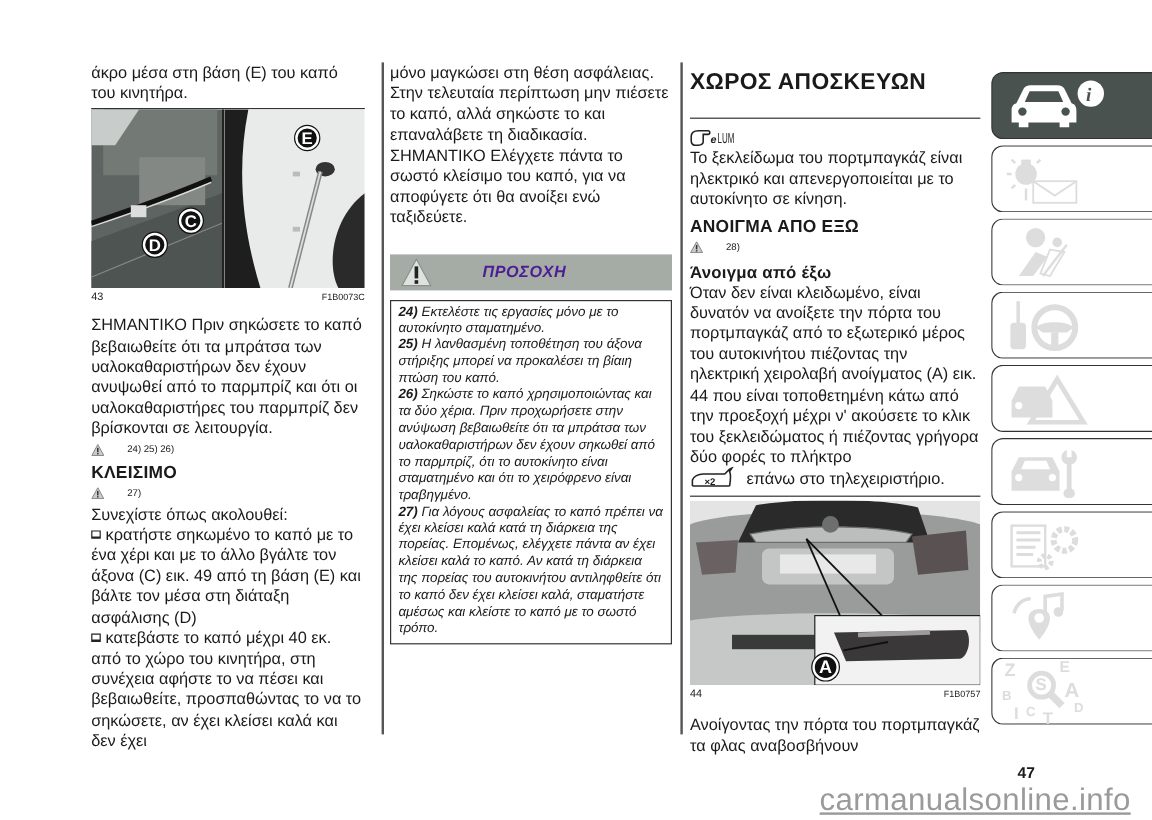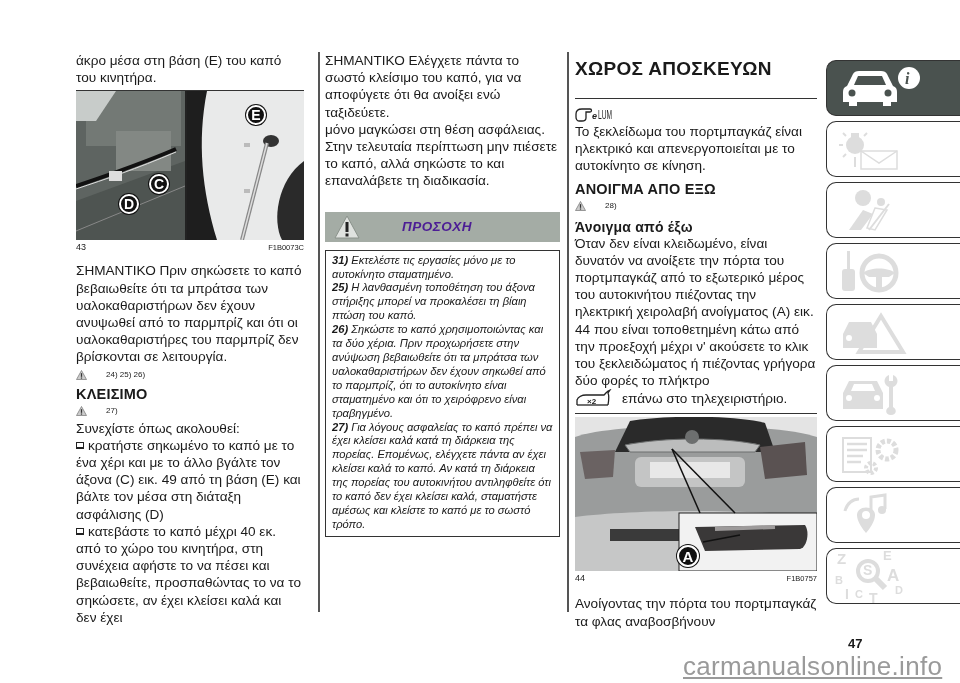--- a/index.html
+++ b/index.html
@@ -95,34 +95,34 @@
         <rect x="5.3" y="8.2" width="1.4" height="1.3" fill="#333"></rect>
       </svg>
     <span>27)</span>
   </div>
   <p class="body">Συνεχίστε όπως ακολουθεί:</p>
   <p class="body"><span class="bullet"></span><span>κρατήστε σηκωμένο το καπό με το ένα χέρι και με το άλλο βγάλτε τον άξονα (C) εικ. 49 από τη βάση (E) και βάλτε τον μέσα στη διάταξη ασφάλισης (D)</span></p>
   <p class="body"><span class="bullet"></span><span>κατεβάστε το καπό μέχρι 40 εκ. από το χώρο του κινητήρα, στη συνέχεια αφήστε το να πέσει και βεβαιωθείτε, προσπαθώντας το να το σηκώσετε, αν έχει κλείσει καλά και δεν έχει</span></p>
 </div>
 
 <div class="col col2">
+  <p class="body">μόνο μαγκώσει στη θέση ασφάλειας. Στην τελευταία περίπτωση μην πιέσετε το καπό, αλλά σηκώστε το και επαναλάβετε τη διαδικασία.</p>
   <p class="body">ΣΗΜΑΝΤΙΚΟ Ελέγχετε πάντα το σωστό κλείσιμο του καπό, για να αποφύγετε ότι θα ανοίξει ενώ ταξιδεύετε.</p>
-  <p class="body">μόνο μαγκώσει στη θέση ασφάλειας. Στην τελευταία περίπτωση μην πιέσετε το καπό, αλλά σηκώστε το και επαναλάβετε τη διαδικασία.</p>
 
   <div class="warn-header">
     <svg width="26" height="24" viewBox="0 0 26 24" style="position:absolute; left:9px; top:3px;">
       <polygon points="13,1 25,23 1,23" fill="#dfe2df" stroke="#8a928b" stroke-width="1"></polygon>
       <rect x="11.5" y="7" width="3" height="10" fill="#222"></rect>
       <rect x="11.5" y="18.5" width="3" height="3" fill="#222"></rect>
     </svg>
     <span class="label">ΠΡΟΣΟΧΗ</span>
   </div>
 
   <div class="warn-box">
-    <p><b>31)</b> <span>Εκτελέστε τις εργασίες μόνο με το αυτοκίνητο σταματημένο.</span></p>
+    <p><b>24)</b> <span>Εκτελέστε τις εργασίες μόνο με το αυτοκίνητο σταματημένο.</span></p>
     <p><b>25)</b> <span>Η λανθασμένη τοποθέτηση του άξονα στήριξης μπορεί να προκαλέσει τη βίαιη πτώση του καπό.</span></p>
     <p><b>26)</b> <span>Σηκώστε το καπό χρησιμοποιώντας και τα δύο χέρια. Πριν προχωρήσετε στην ανύψωση βεβαιωθείτε ότι τα μπράτσα των υαλοκαθαριστήρων δεν έχουν σηκωθεί από το παρμπρίζ, ότι το αυτοκίνητο είναι σταματημένο και ότι το χειρόφρενο είναι τραβηγμένο.</span></p>
     <p><b>27)</b> <span>Για λόγους ασφαλείας το καπό πρέπει να έχει κλείσει καλά κατά τη διάρκεια της πορείας. Επομένως, ελέγχετε πάντα αν έχει κλείσει καλά το καπό. Αν κατά τη διάρκεια της πορείας του αυτοκινήτου αντιληφθείτε ότι το καπό δεν έχει κλείσει καλά, σταματήστε αμέσως και κλείστε το καπό με το σωστό τρόπο.</span></p>
   </div>
 </div>
 
 <div class="col col3" style="top:58px;">
   <h2 class="title">ΧΩΡΟΣ ΑΠΟΣΚΕΥΩΝ</h2>
   <div style="height:20px; display:flex; align-items:center; margin-top:4px;">
     <svg width="38" height="18" viewBox="0 0 38 18">

